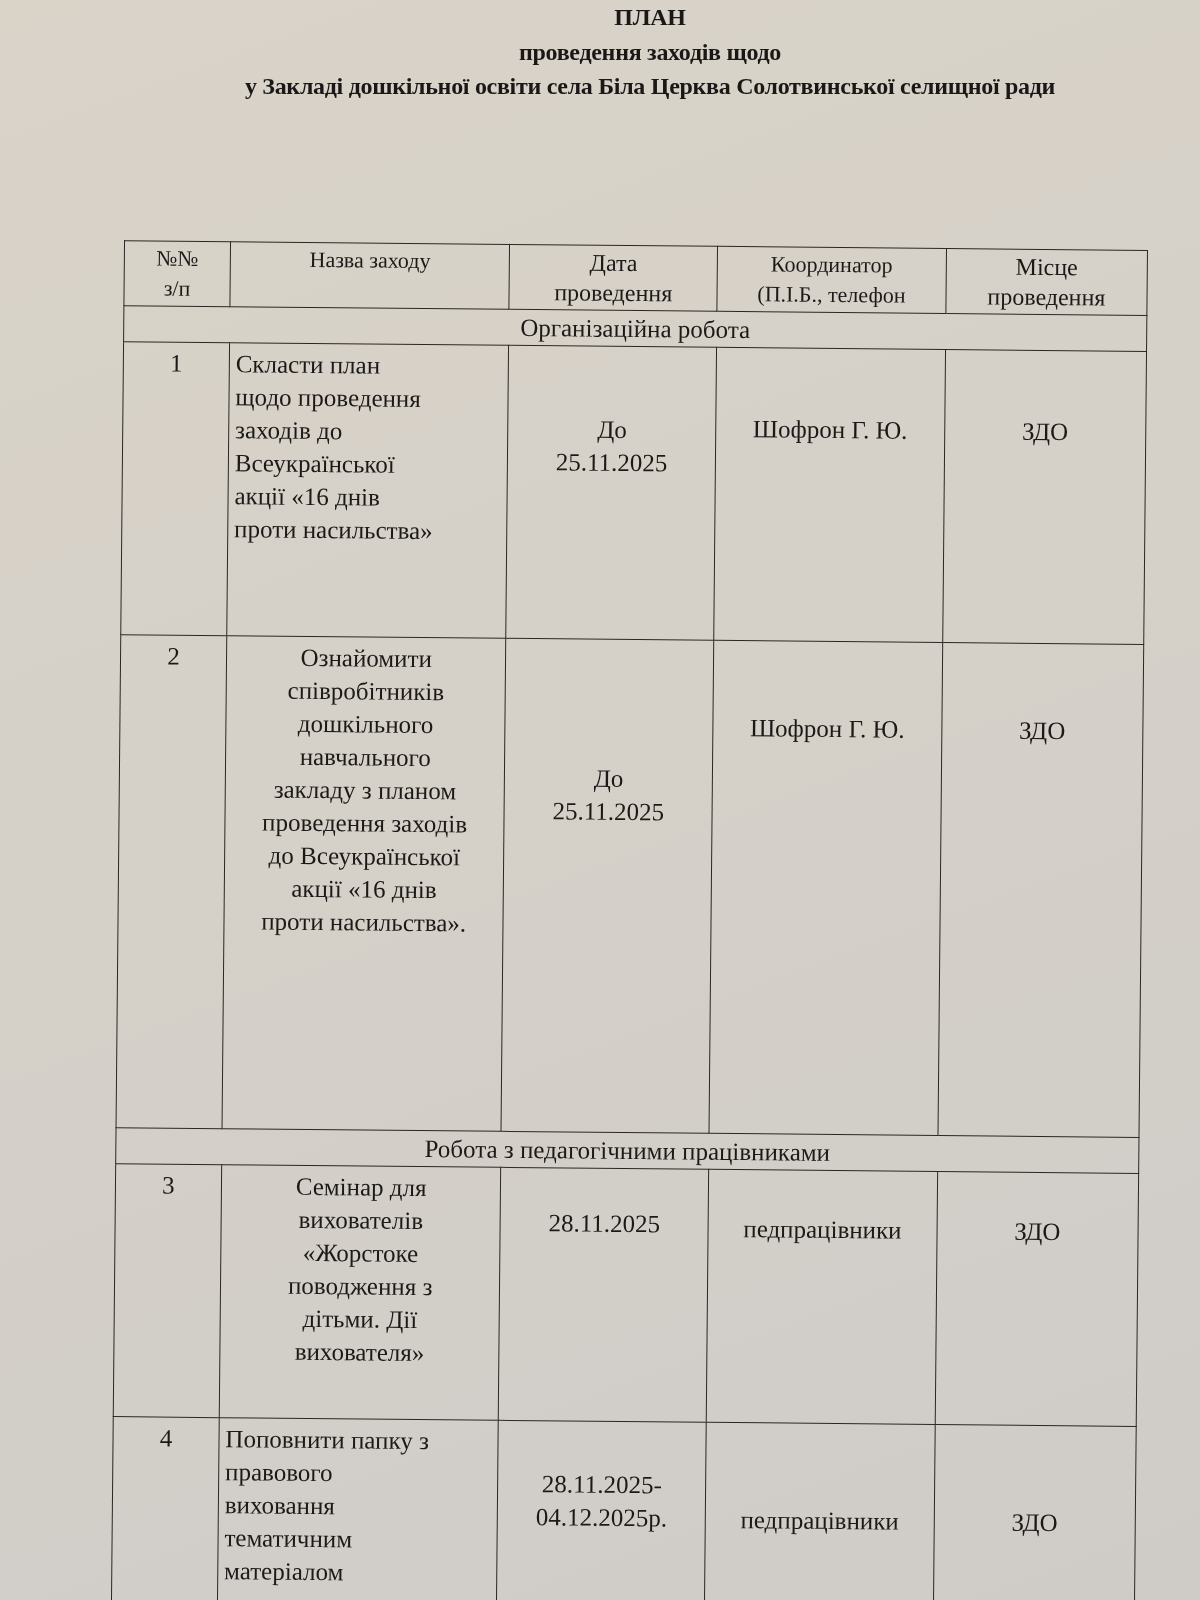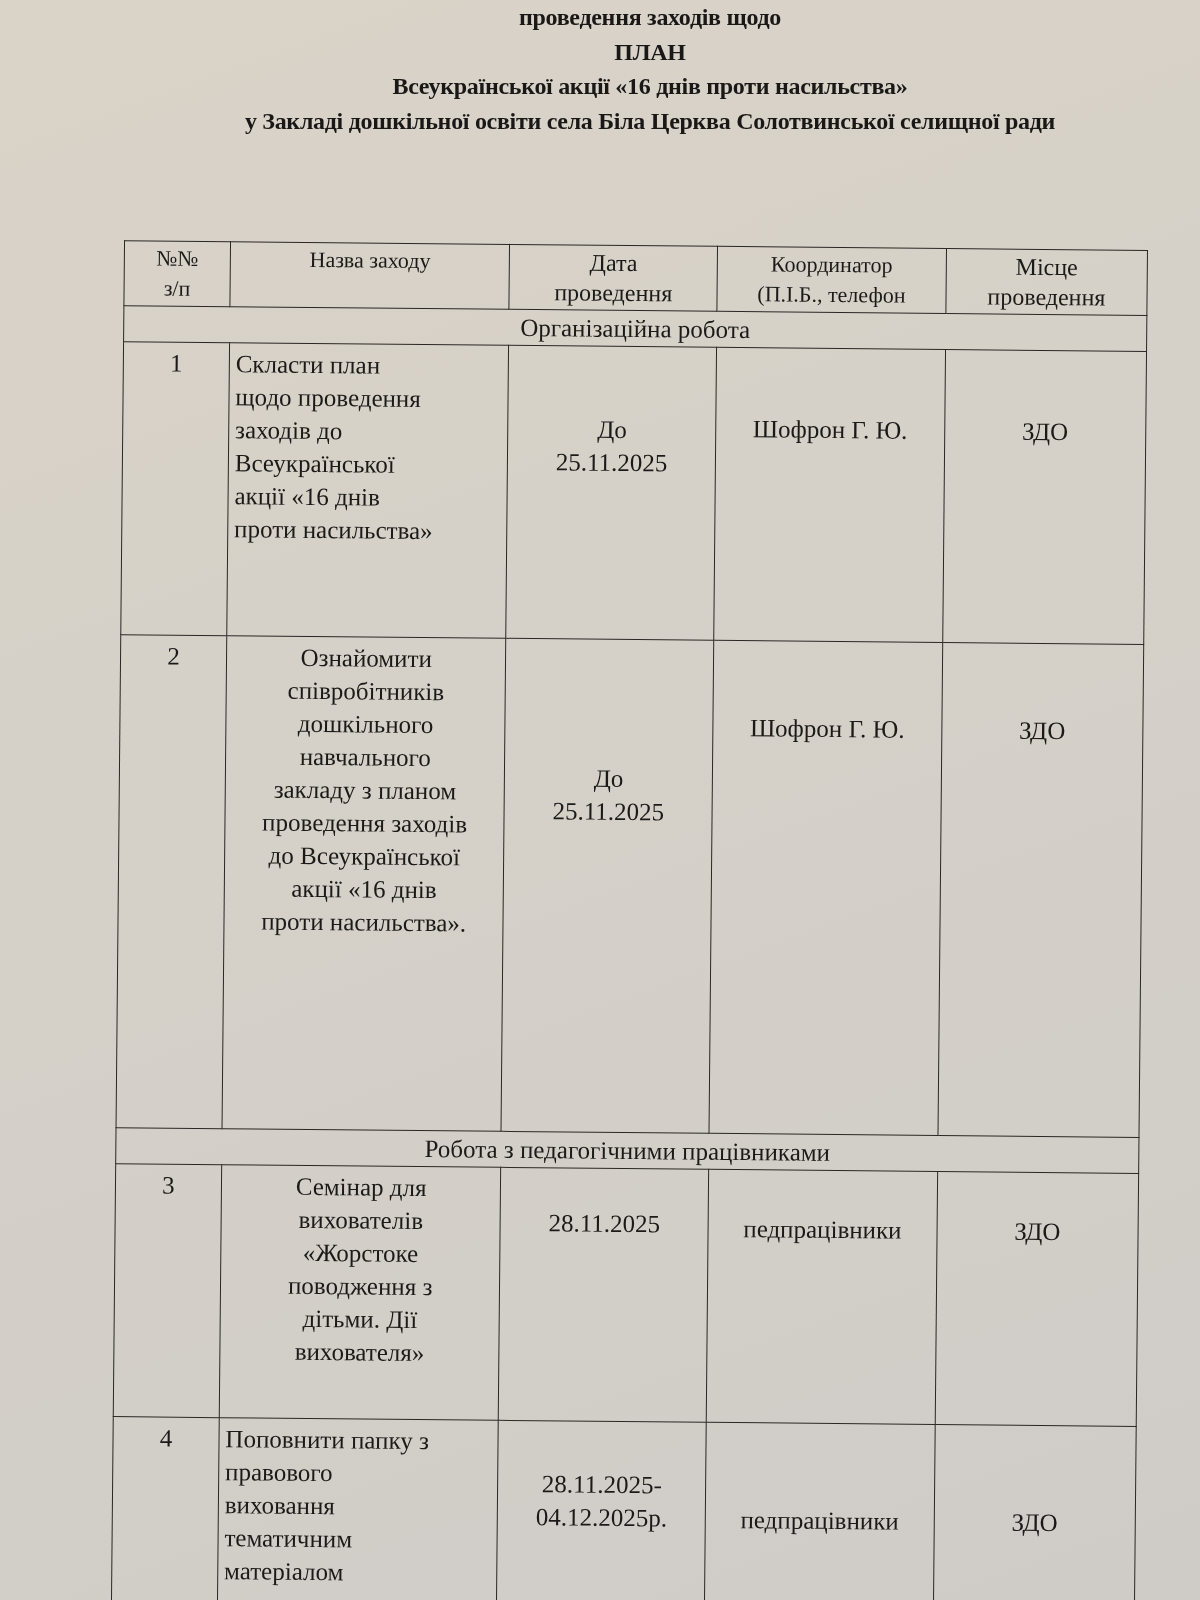--- a/index.html
+++ b/index.html
@@ -100,23 +100,22 @@
     .pad-date-4 { padding-top: 46px !important; }
     .pad-mid-4 { padding-top: 80px !important; }
     .line { display: block; white-space: nowrap; }
   </style>
 </head>
 <body>
 
 <div class="page">
 
   <div class="title-block">
+    <div>ПЛАН</div>
     <div>проведення заходів щодо</div>
-    <div>ПЛАН</div>
-    <div>Всеукраїнської акції «16 днів проти насильства»</div>
     <div class="wrap">у Закладі дошкільної освіти села Біла Церква Солотвинської селищної ради</div>
   </div>
 
   <table class="plan">
     <colgroup>
       <col style="width:100px">
       <col style="width:264px">
       <col style="width:196px">
       <col style="width:216px">
       <col style="width:190px">

